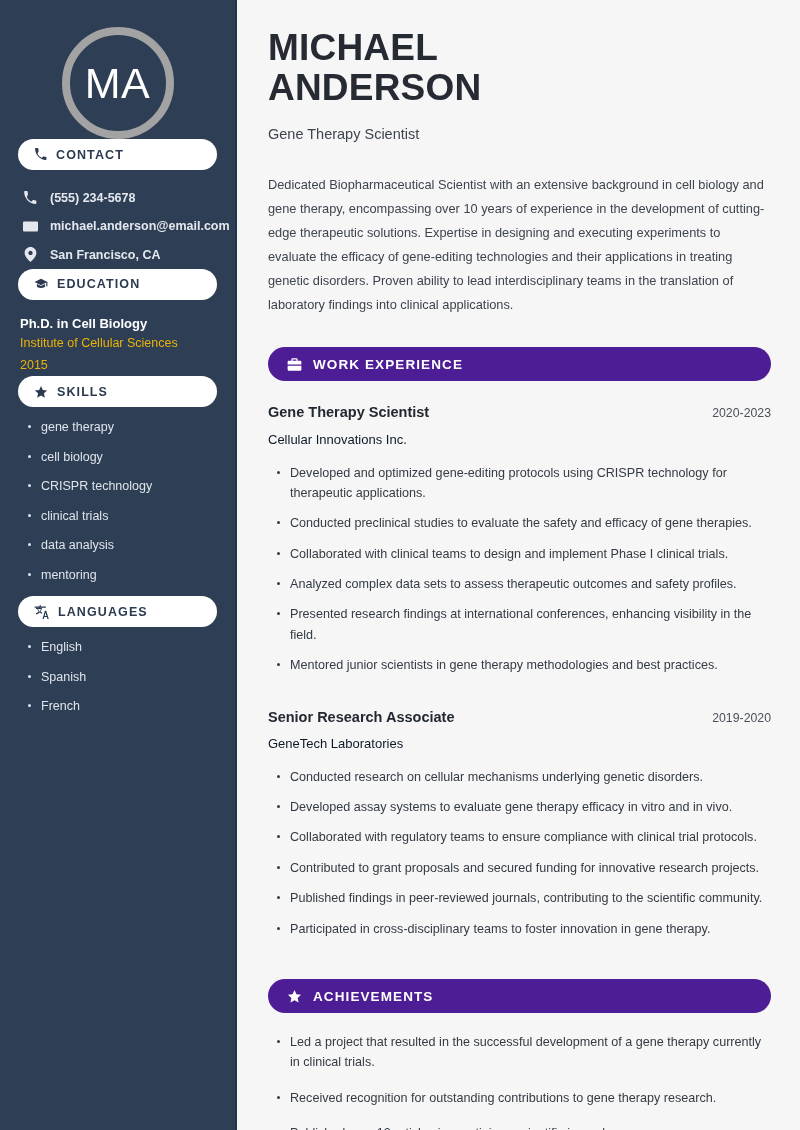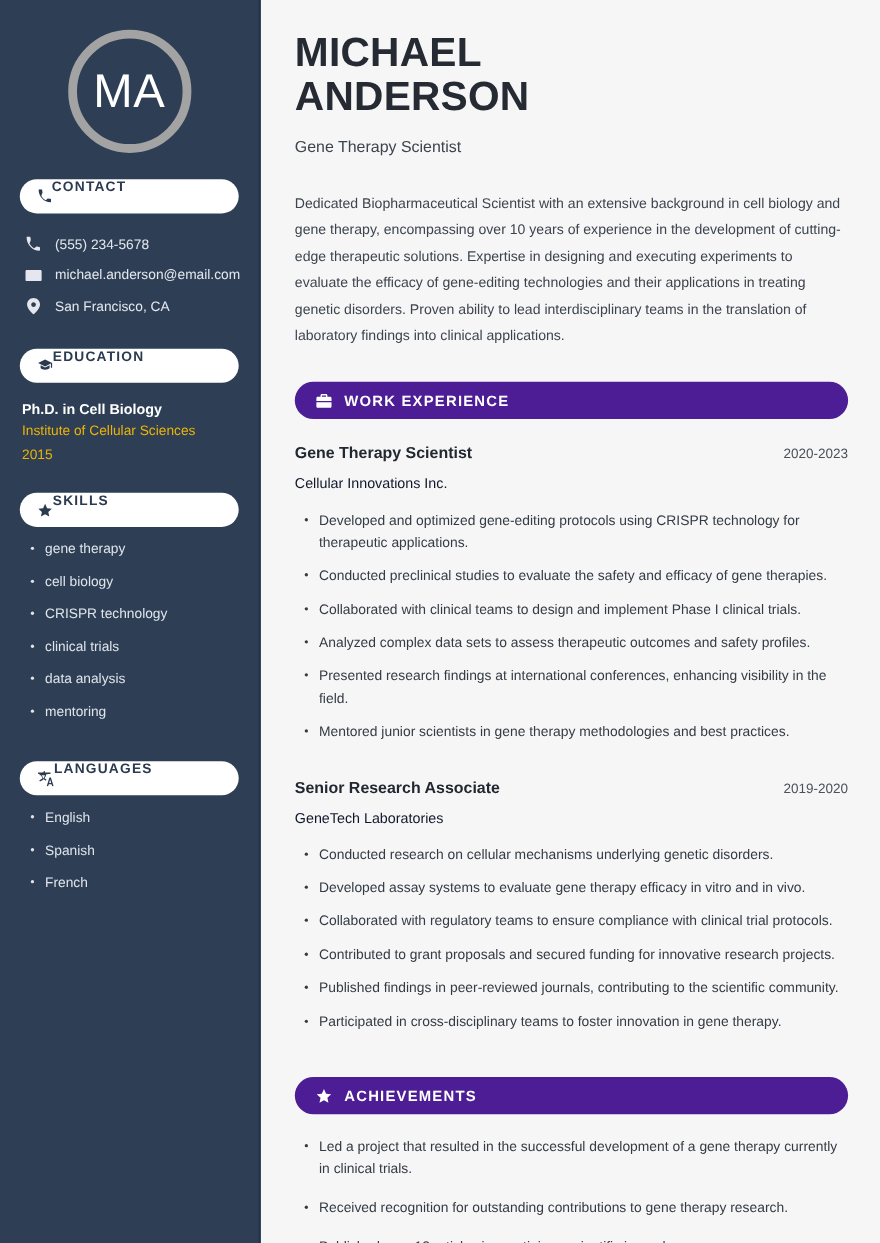--- a/index.html
+++ b/index.html
@@ -50,34 +50,35 @@
     font-weight: 400;
     letter-spacing: 0.5px;
     line-height: 1;
   }
 
   .pill {
     background: #ffffff;
     border-radius: 999px;
     height: 31px;
     display: flex;
+    align-items: center;
+    gap: 9px;
     padding: 0 16px;
     box-sizing: border-box;
-    margin-top: 24px;
   }
   .pill-label {
     color: #2b3a4f;
     font-size: 12.5px;
     font-weight: bold;
     letter-spacing: 1.1px;
   }
   .pill .ico { display: flex; align-items: center; }
   .pill .ico svg { display: block; }
 
-  .contact-list { margin-top: 14px; }
+  .contact-list { margin-top: 14px; font-weight: bold; }
   .contact-row {
     display: flex;
     align-items: center;
     gap: 12px;
     padding: 6px 0 6px 4px;
   }
   .contact-row .ico {
     width: 16px;
     display: flex;
     justify-content: center;

